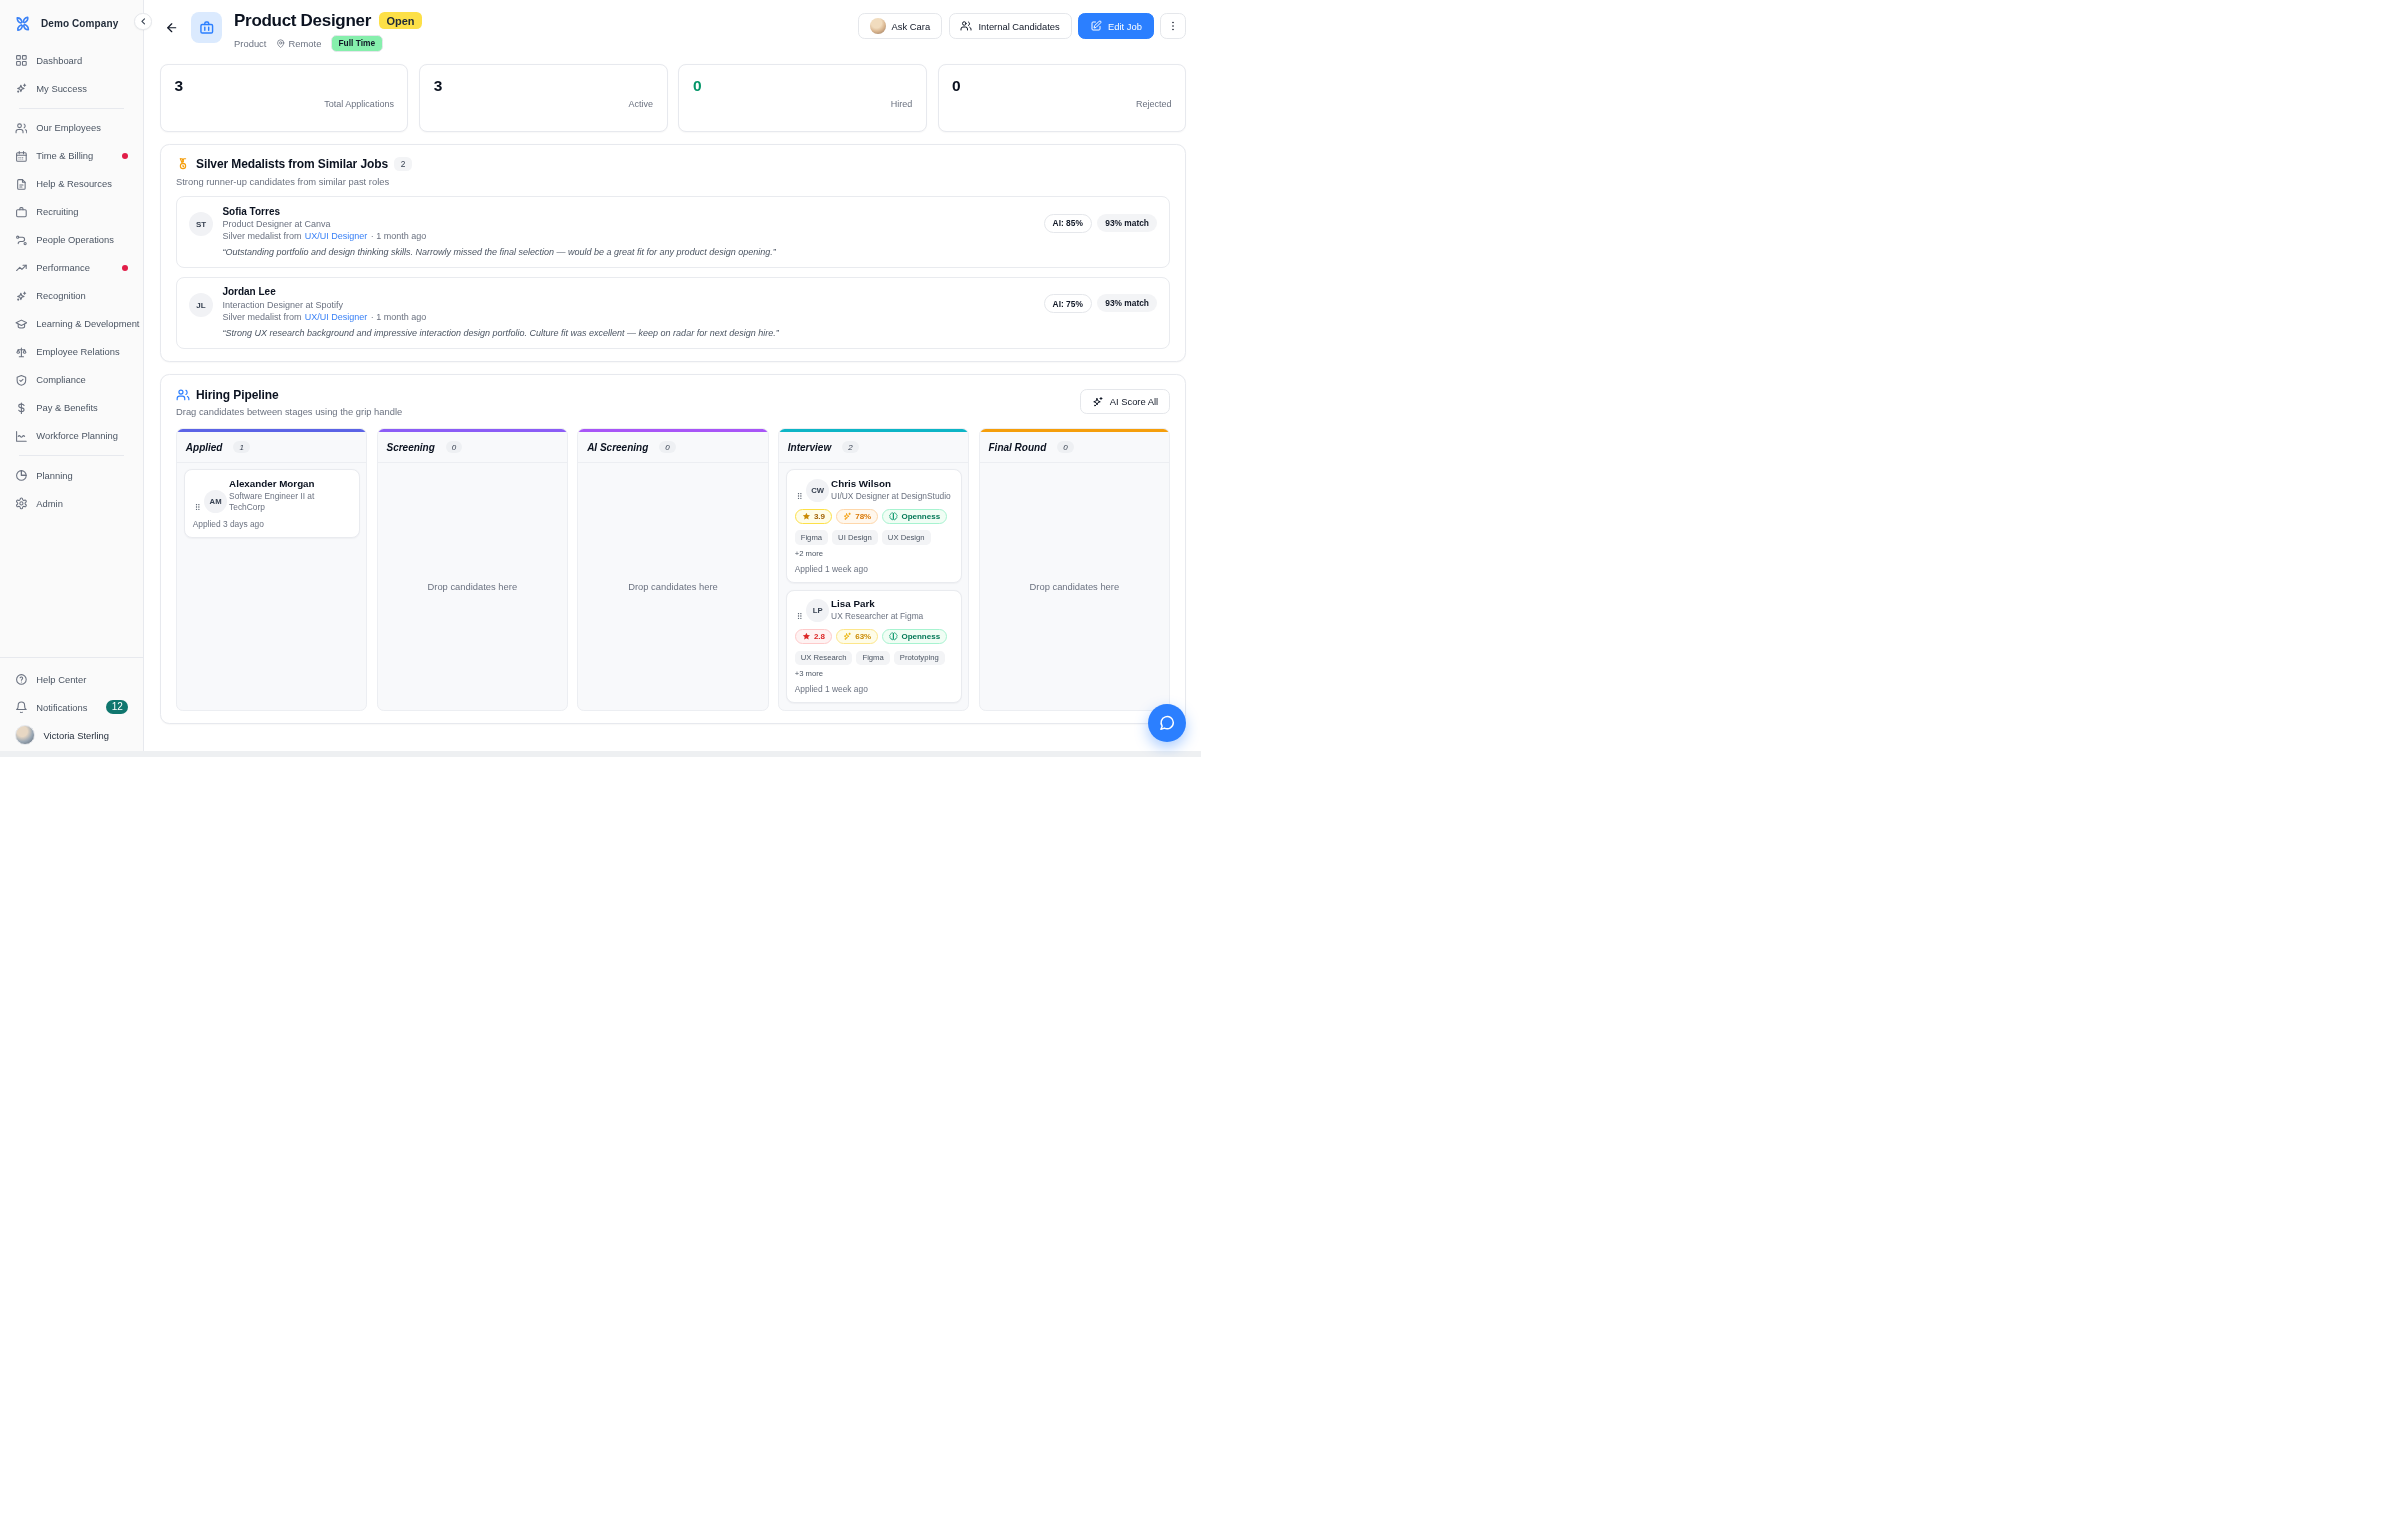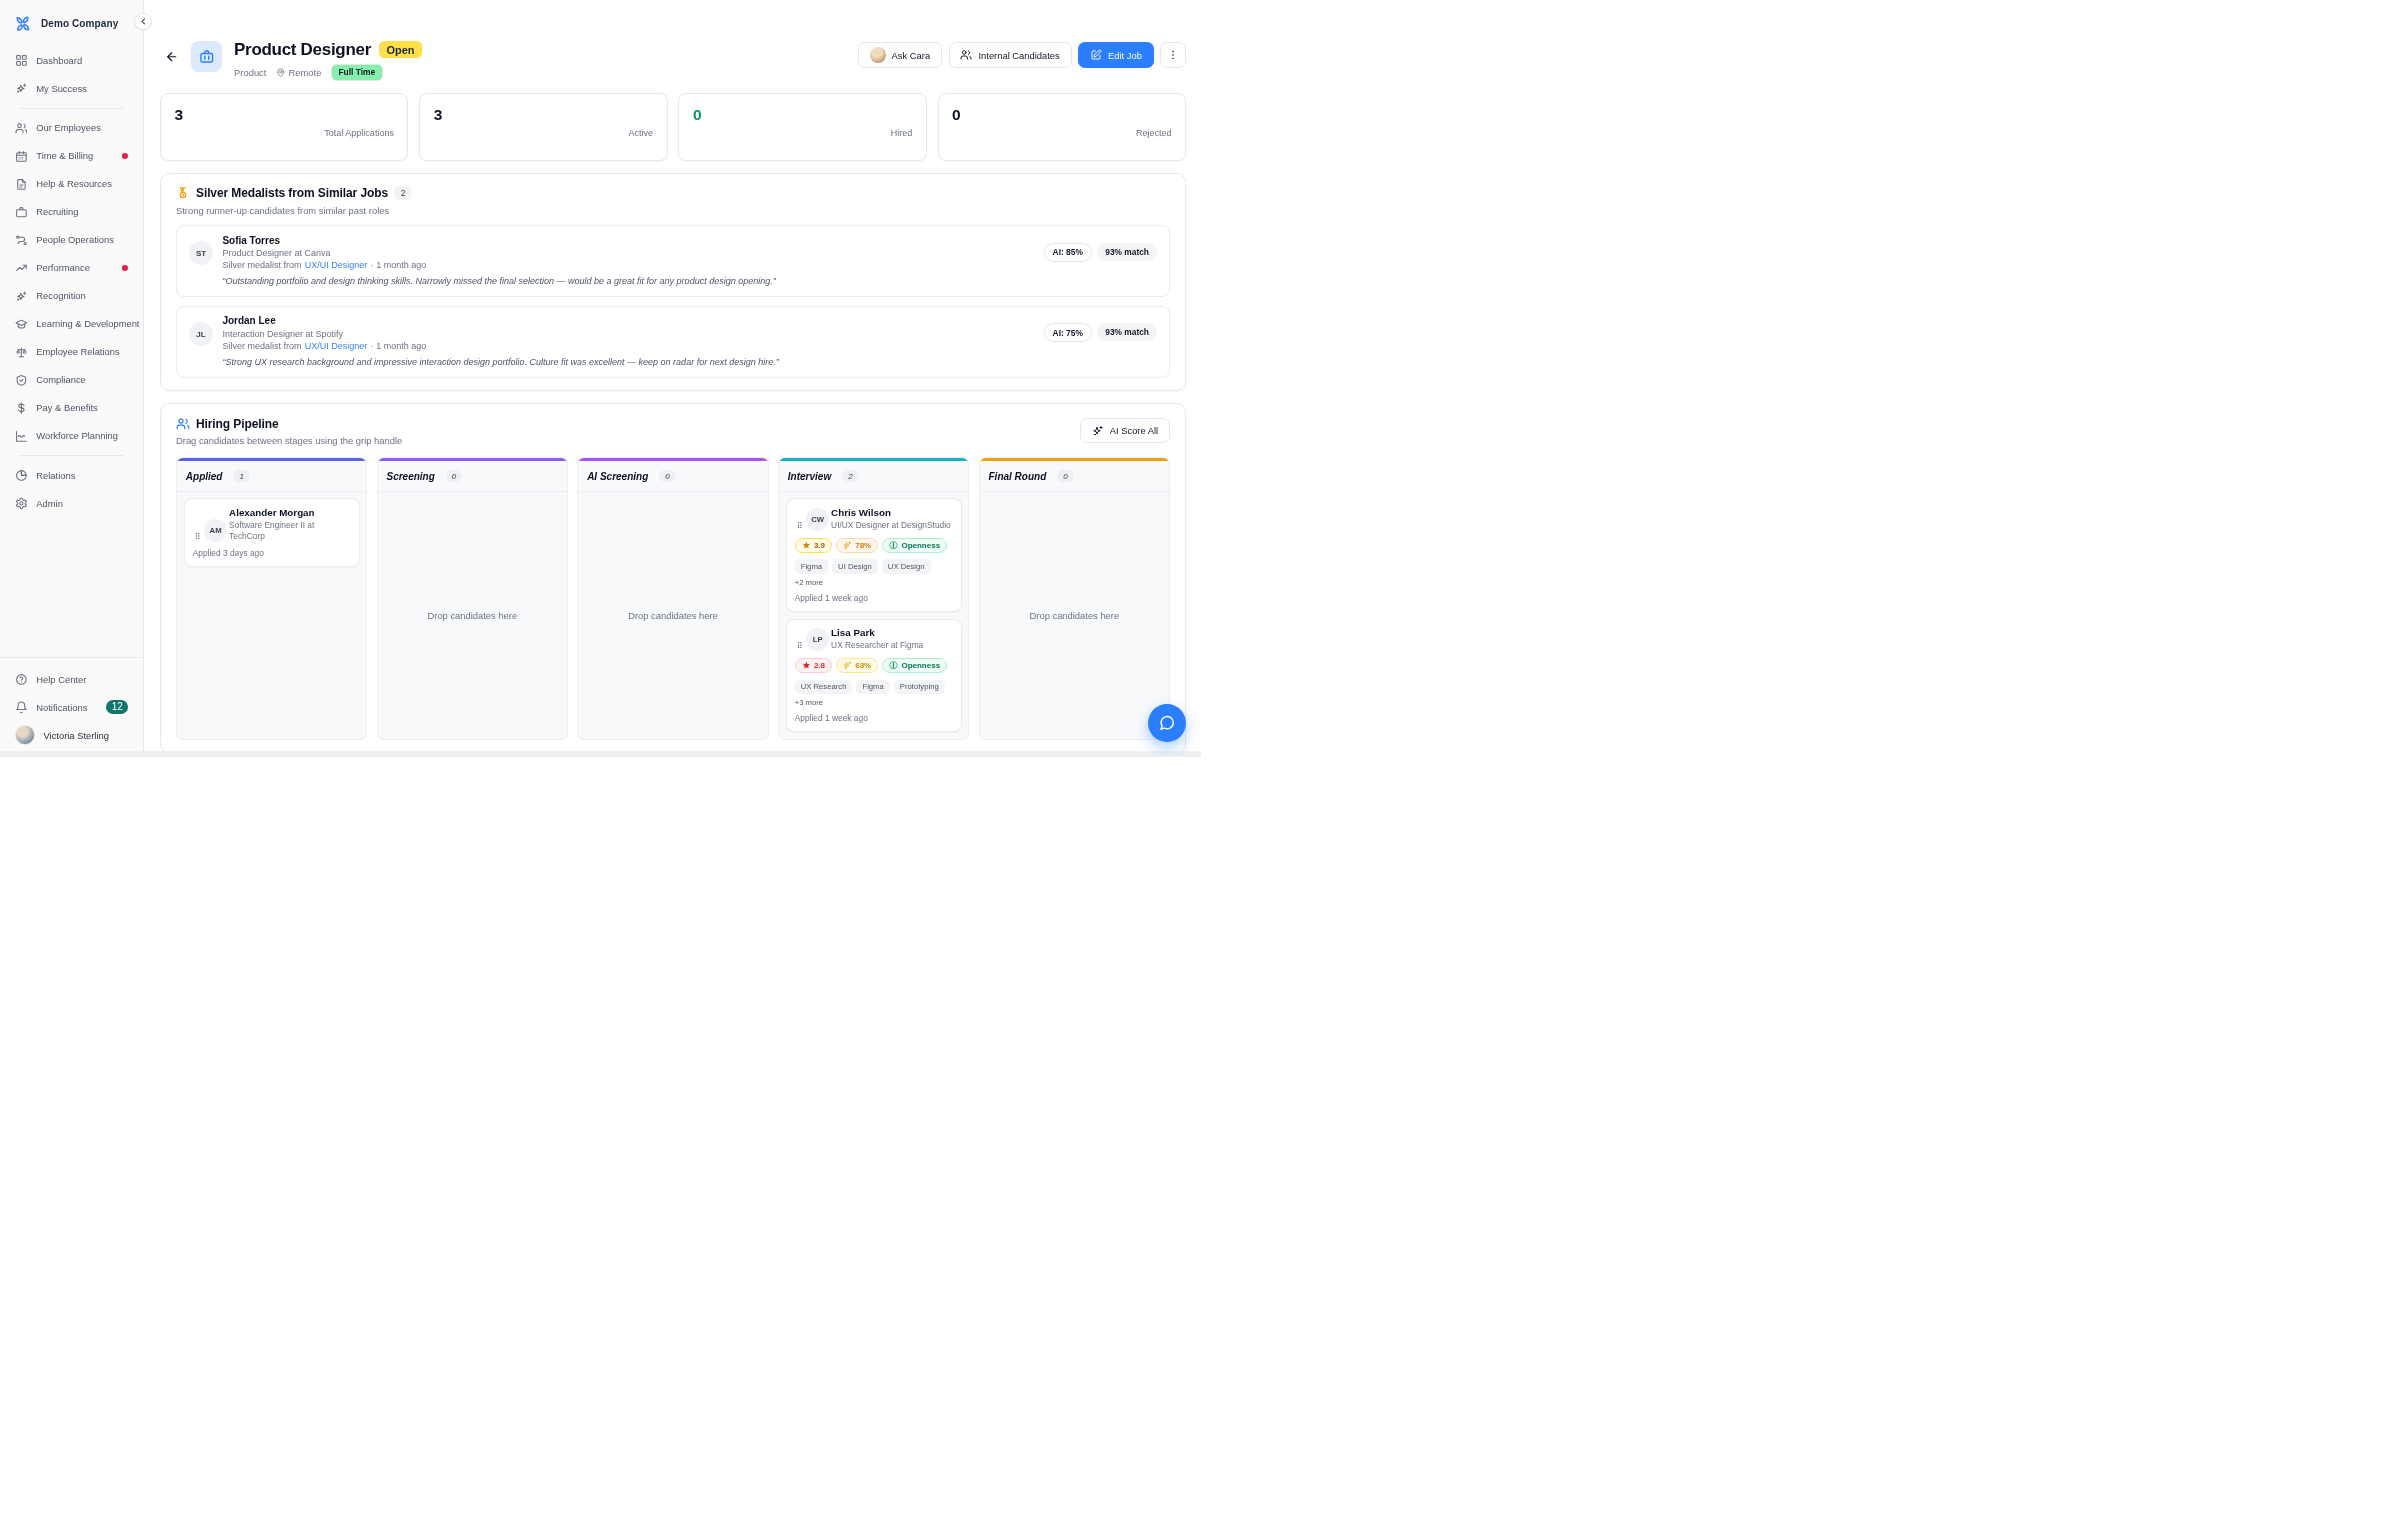--- a/index.html
+++ b/index.html
@@ -40,21 +40,21 @@
     border-radius:673px; padding:2px 5.4px; line-height:1;
   }
   .avatar-photo {
     width:20px; height:20px; border-radius:50%;
     background:radial-gradient(circle at 35% 30%, #e7d7c3 0 30%, #9aa7b4 60%, #55606c 100%);
     border:0.7px solid #e5e7eb; flex:none;
   }
   .user-name { font-size:9.4px; color:#1f2937; font-weight:500; }
 
   
-  .main { flex:1; height:100%; overflow:hidden; padding:0 15px 0 16px; display:flex; flex-direction:column;margin-top:29px; }
+  .main { flex:1; height:100%; overflow:hidden; padding:0 15px 0 16px; display:flex; flex-direction:column; }
 
   .topbar { display:flex; align-items:flex-start; padding:10.8px 0 4px; }
   .back-btn { width:23px; height:23px; border-radius:5.4px; display:flex; align-items:center; justify-content:center; color:#111827; cursor:pointer; margin-top:5.4px; }
   .back-btn .ic { width:13.5px; height:13.5px; }
   .job-icon-box { width:31px; height:31px; border-radius:8px; background:#dbeafe; display:flex; align-items:center; justify-content:center; margin:1.3px 2.7px 0 8px; }
   .job-icon-box .ic { width:15.5px; height:15.5px; color:#2b7fff; }
   .title-block { margin-left:9.4px; }
   .title-row { display:flex; align-items:center; gap:8px; }
   .page-title { font-size:17px; font-weight:700; letter-spacing:-0.3px; color:#0b1220; }
   .status-pill { background:#fde047; border-radius:5.4px; font-size:11px; font-weight:700; color:#1f2937; padding:2.7px 7.4px; }
@@ -327,21 +327,21 @@
 
     <div class="side-div"></div>
 
     <div class="nav-item">
       <span class="ic">
           <svg viewBox="0 0 24 24" fill="none" stroke="currentColor" stroke-width="2" stroke-linecap="round" stroke-linejoin="round">
             <path d="M21 12A9 9 0 1 1 12 3v9z"></path>
             <path d="M12 3a9 9 0 0 1 9 9h-9z"></path>
           </svg>
         </span>
-      <span class="nav-label">Relations</span>
+      <span class="nav-label">Planning</span>
     </div>
     <div class="nav-item">
       <span class="ic">
           <svg viewBox="0 0 24 24" fill="none" stroke="currentColor" stroke-width="2" stroke-linecap="round" stroke-linejoin="round">
             <path d="M12.22 2h-.44a2 2 0 0 0-2 2v.18a2 2 0 0 1-1 1.73l-.43.25a2 2 0 0 1-2 0l-.15-.08a2 2 0 0 0-2.73.73l-.22.38a2 2 0 0 0 .73 2.73l.15.1a2 2 0 0 1 1 1.72v.51a2 2 0 0 1-1 1.74l-.15.09a2 2 0 0 0-.73 2.73l.22.38a2 2 0 0 0 2.73.73l.15-.08a2 2 0 0 1 2 0l.43.25a2 2 0 0 1 1 1.73V20a2 2 0 0 0 2 2h.44a2 2 0 0 0 2-2v-.18a2 2 0 0 1 1-1.73l.43-.25a2 2 0 0 1 2 0l.15.08a2 2 0 0 0 2.73-.73l.22-.39a2 2 0 0 0-.73-2.73l-.15-.08a2 2 0 0 1-1-1.74v-.5a2 2 0 0 1 1-1.74l.15-.09a2 2 0 0 0 .73-2.73l-.22-.38a2 2 0 0 0-2.73-.73l-.15.08a2 2 0 0 1-2 0l-.43-.25a2 2 0 0 1-1-1.73V4a2 2 0 0 0-2-2z"></path>
             <circle cx="12" cy="12" r="3"></circle>
           </svg>
         </span>
       <span class="nav-label">Admin</span>
     </div>

